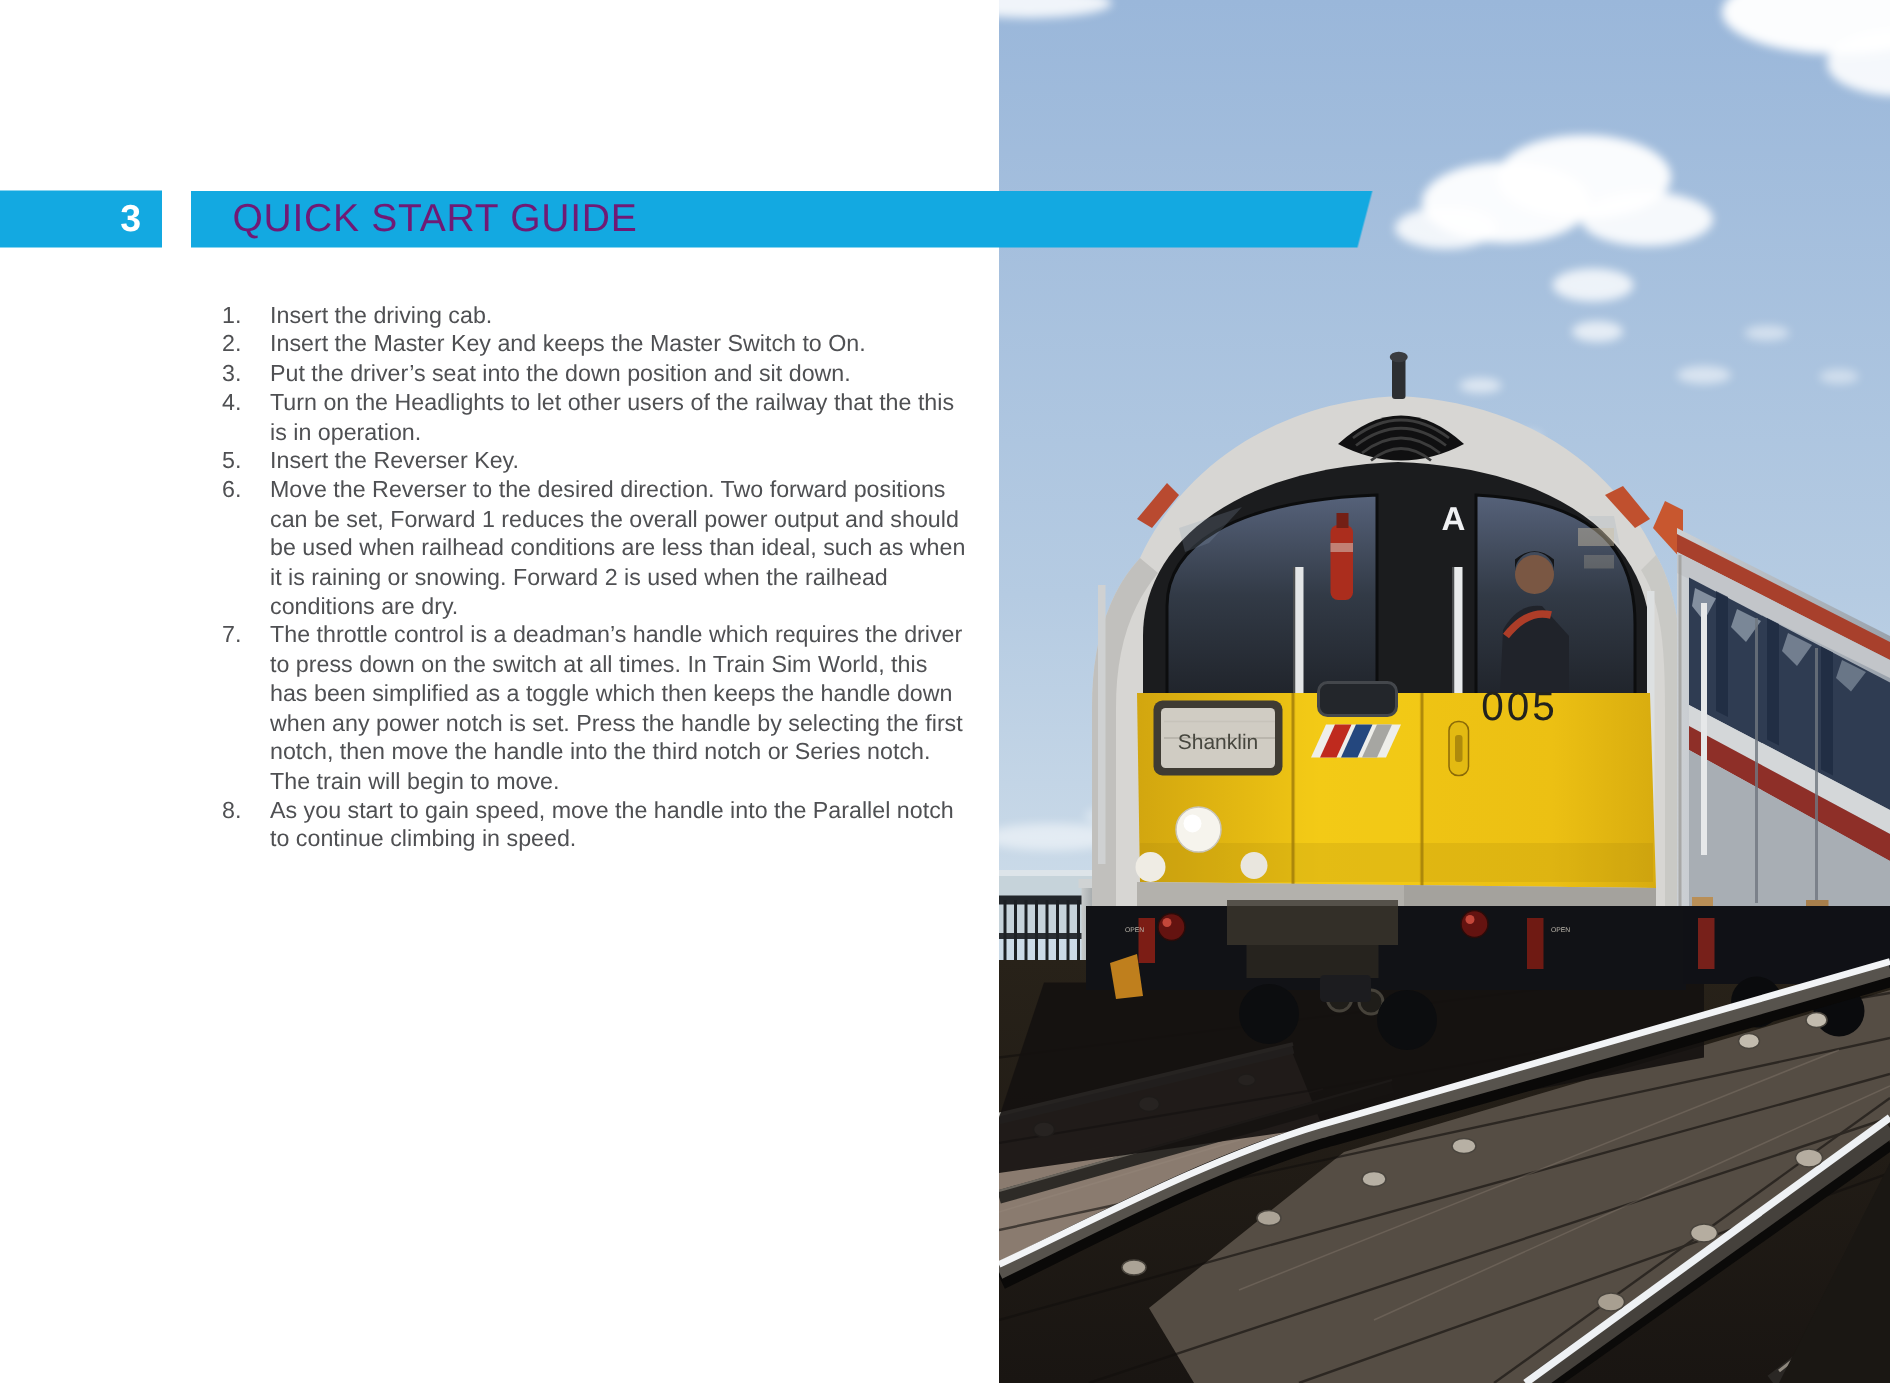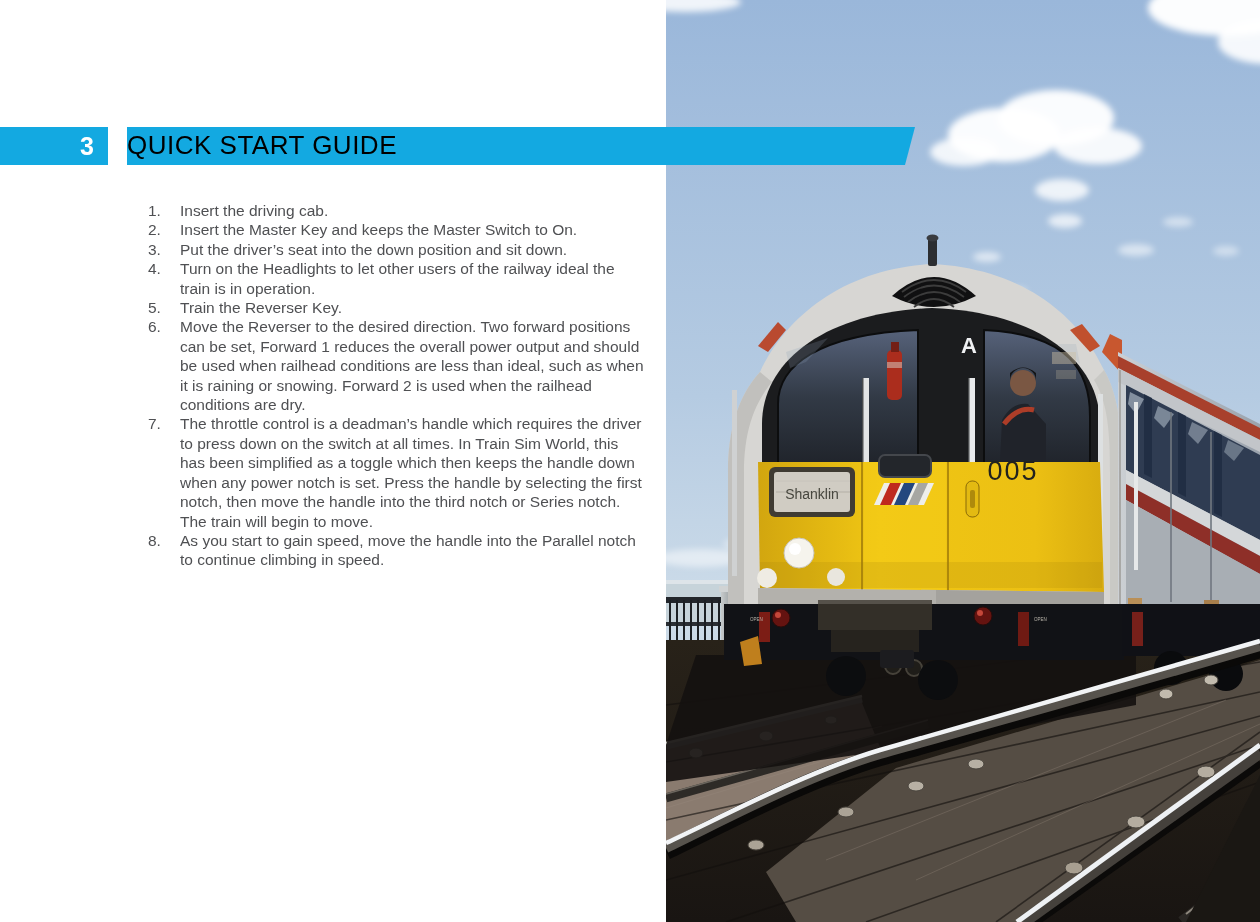--- a/index.html
+++ b/index.html
@@ -10,22 +10,22 @@
   .photo{position:absolute;left:666px;top:0;width:594px;height:922px;z-index:1;}
   .photo svg{display:block;}
   .section-num{
     position:absolute;left:0;top:127px;width:108px;height:38px;background:#13a9e1;z-index:3;
     color:#fff;font-size:25px;font-weight:bold;text-align:right;line-height:38px;
     padding-right:14px;box-sizing:border-box;
   }
   .title-banner{
     position:absolute;left:127px;top:127px;width:788px;height:38px;background:#13a9e1;z-index:3;
     clip-path:polygon(0 0,100% 0,calc(100% - 10px) 100%,0 100%);
-    color:#000000;font-size:26px;font-weight:400;letter-spacing:0.5px;line-height:37px;
-    padding-left:0;box-sizing:border-box;white-space:nowrap;
+    color:#701a75;font-size:26px;font-weight:400;letter-spacing:0.5px;line-height:37px;
+    padding-left:28px;box-sizing:border-box;white-space:nowrap;
   }
   .steps{
     position:absolute;left:148px;top:201px;width:500px;z-index:2;
     color:#4f5053;font-size:15.5px;line-height:19.4px;
   }
   .steps ol{list-style:none;margin:0;padding:0;}
   .steps li{display:grid;grid-template-columns:20px 466px;column-gap:12px;}
   .step-num{text-align:left;}
 </style>
 </head>
@@ -333,25 +333,25 @@
       <li>
           <span class="step-num">2.</span>
           <span>Insert the Master Key and keeps the Master Switch to On.</span>
         </li>
       <li>
           <span class="step-num">3.</span>
           <span>Put the driver’s seat into the down position and sit down.</span>
         </li>
       <li>
           <span class="step-num">4.</span>
-          <span>Turn on the Headlights to let other users of the railway ideal the train is in operation.</span>
+          <span>Turn on the Headlights to let other users of the railway that the this is in operation.</span>
         </li>
       <li>
           <span class="step-num">5.</span>
-          <span>Train the Reverser Key.</span>
+          <span>Insert the Reverser Key.</span>
         </li>
       <li>
           <span class="step-num">6.</span>
           <span>Move the Reverser to the desired direction. Two forward positions can be set, Forward 1 reduces the overall power output and should be used when railhead conditions are less than ideal, such as when it is raining or snowing. Forward 2 is used when the railhead conditions are dry.</span>
         </li>
       <li>
           <span class="step-num">7.</span>
           <span>The throttle control is a deadman’s handle which requires the driver to press down on the switch at all times. In Train Sim World, this has been simplified as a toggle which then keeps the handle down when any power notch is set. Press the handle by selecting the first notch, then move the handle into the third notch or Series notch. The train will begin to move.</span>
         </li>
       <li>

